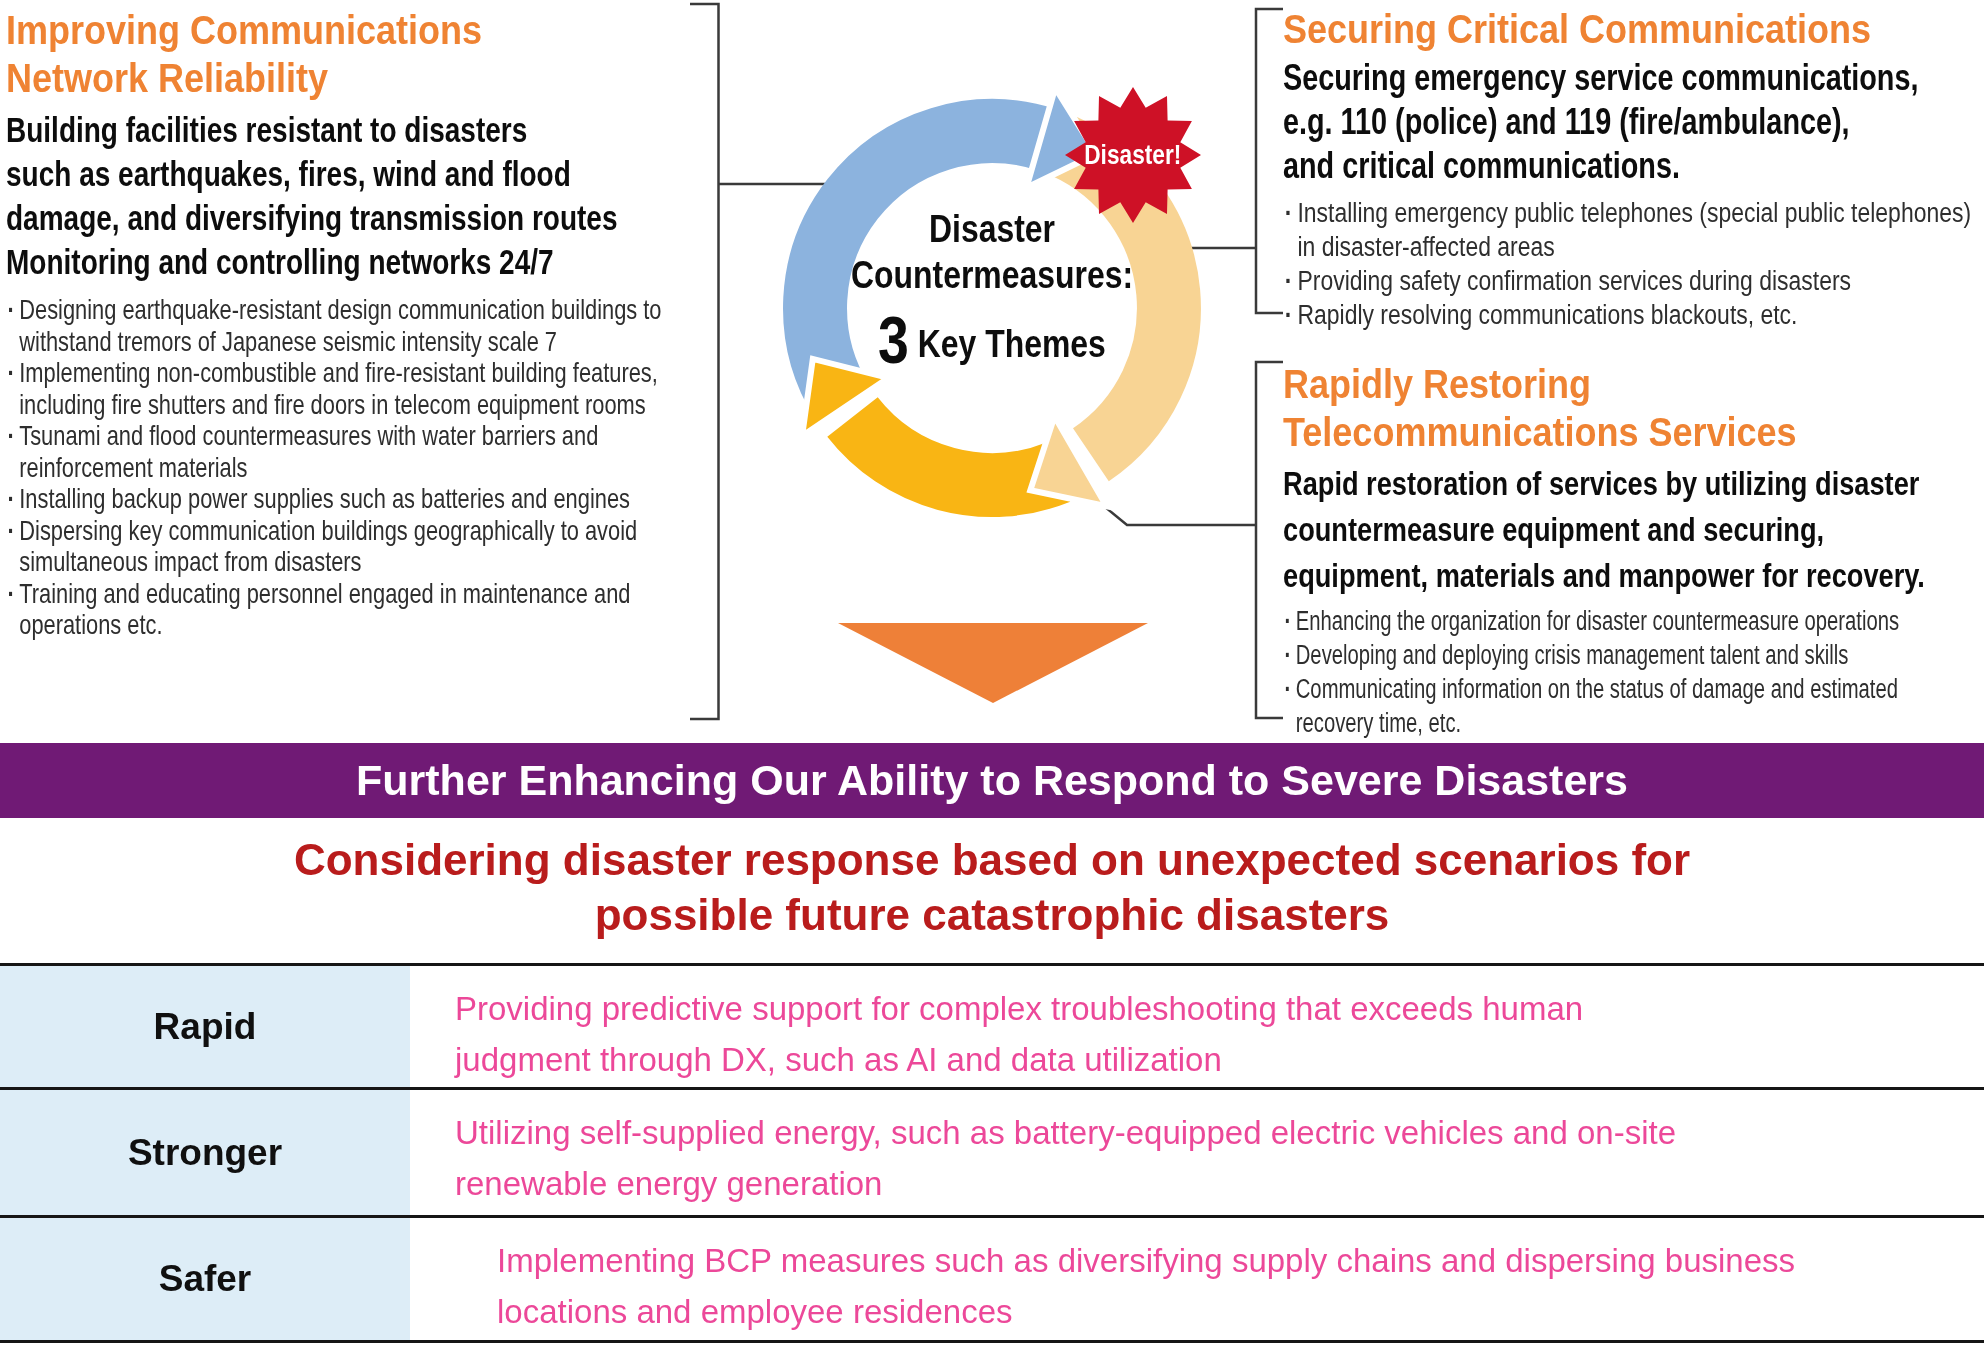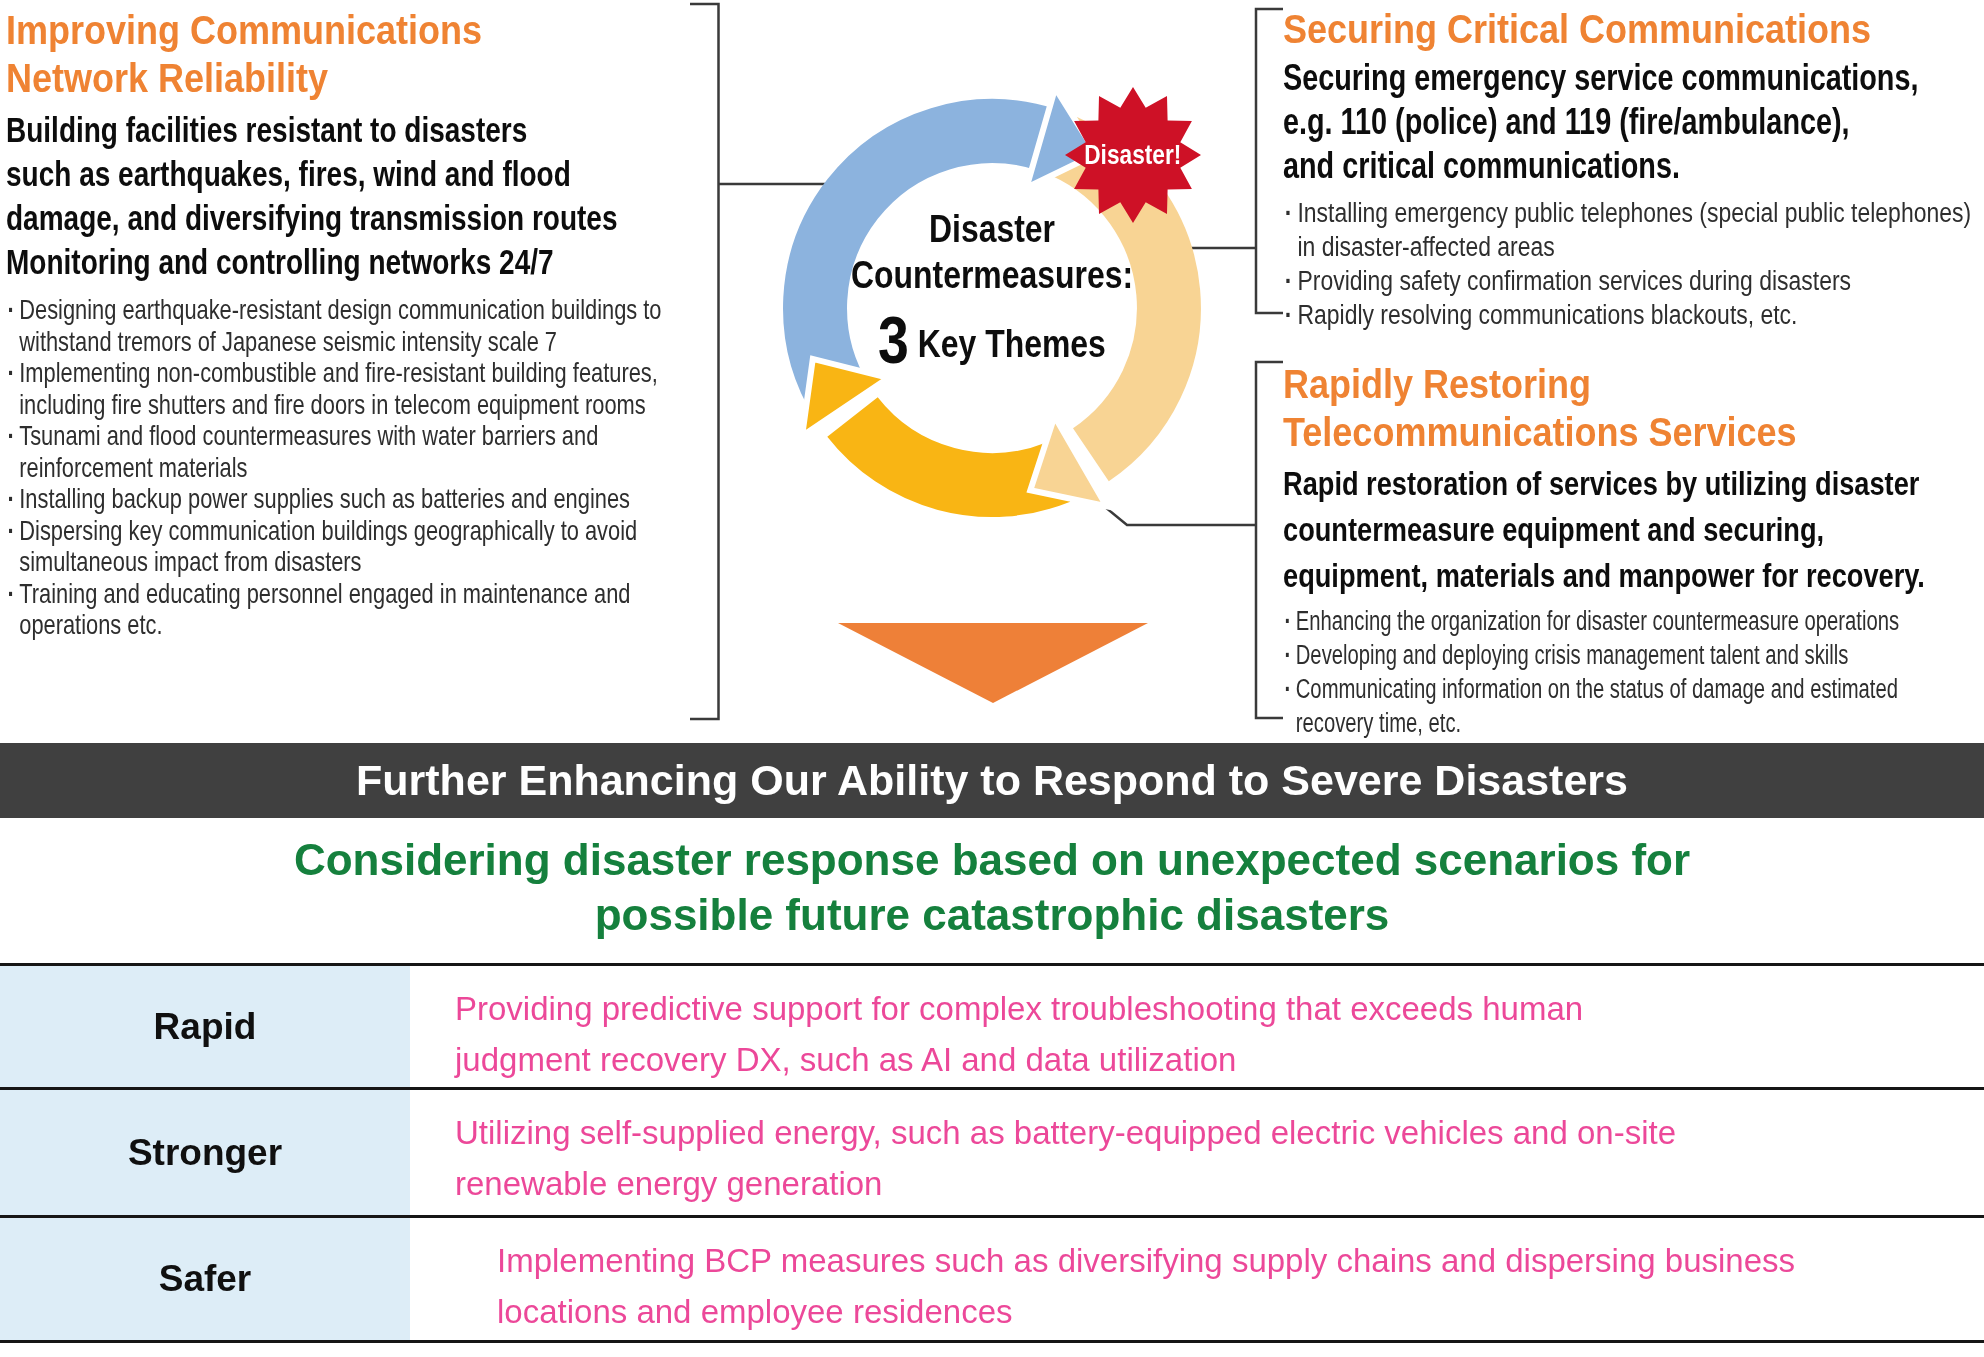--- a/index.html
+++ b/index.html
@@ -27,24 +27,24 @@
   
   #cycle-svg{position:absolute;left:0;top:0;}
   .center-label{position:absolute;left:792px;top:206px;width:400px;text-align:center;color:#0d0d0d;}
   .center-label .l1{font-size:38px;font-weight:700;line-height:46px;white-space:nowrap;}
   .center-label .l3{margin-top:4px;white-space:nowrap;}
   .center-label .big{font-size:66px;font-weight:700;vertical-align:-6px;}
   .center-label .rest{font-size:38px;font-weight:700;}
   .badge-label{position:absolute;left:1053px;top:129px;width:160px;height:52px;
     display:flex;align-items:center;justify-content:center;color:#fff;font-weight:700;font-size:27px;white-space:nowrap;}
   
-  .banner{position:absolute;left:0;top:743px;width:1984px;height:75px;background:#404040;
+  .banner{position:absolute;left:0;top:743px;width:1984px;height:75px;background:#701a75;
     display:flex;align-items:center;justify-content:center;}
   .banner-text{color:#fff;font-weight:700;font-size:43px;white-space:nowrap;}
-  .scenario{position:absolute;left:0;top:832px;width:1984px;text-align:center;color:#15803d;
+  .scenario{position:absolute;left:0;top:832px;width:1984px;text-align:center;color:#b91c1c;
     font-weight:700;font-size:44px;line-height:55px;}
   .scenario div{white-space:nowrap;}
   
   .rtable{position:absolute;left:0;top:963px;width:1984px;}
   .trow{display:flex;border-top:3px solid #161616;}
   .trow:last-child{border-bottom:3px solid #161616;}
   .tlabel{width:410px;background:#ddedf7;display:flex;align-items:center;justify-content:center;
     font-weight:700;font-size:37px;color:#101010;flex-shrink:0;}
   .tbody{padding:17px 10px 10px 45px;font-size:33px;line-height:51px;color:#ec4899;}
   .tbody div{white-space:nowrap;}
@@ -147,21 +147,21 @@
   <div class="scenario">
     <div>Considering disaster response based on unexpected scenarios for</div>
     <div>possible future catastrophic disasters</div>
   </div>
 
   <div class="rtable">
     <div class="trow row-h1">
       <div class="tlabel">Rapid</div>
       <div class="tbody">
         <div>Providing predictive support for complex troubleshooting that exceeds human</div>
-        <div>judgment recovery DX, such as AI and data utilization</div>
+        <div>judgment through DX, such as AI and data utilization</div>
       </div>
     </div>
     <div class="trow row-h2">
       <div class="tlabel">Stronger</div>
       <div class="tbody">
         <div>Utilizing self-supplied energy, such as battery-equipped electric vehicles and on-site</div>
         <div>renewable energy generation</div>
       </div>
     </div>
     <div class="trow row-h3">

